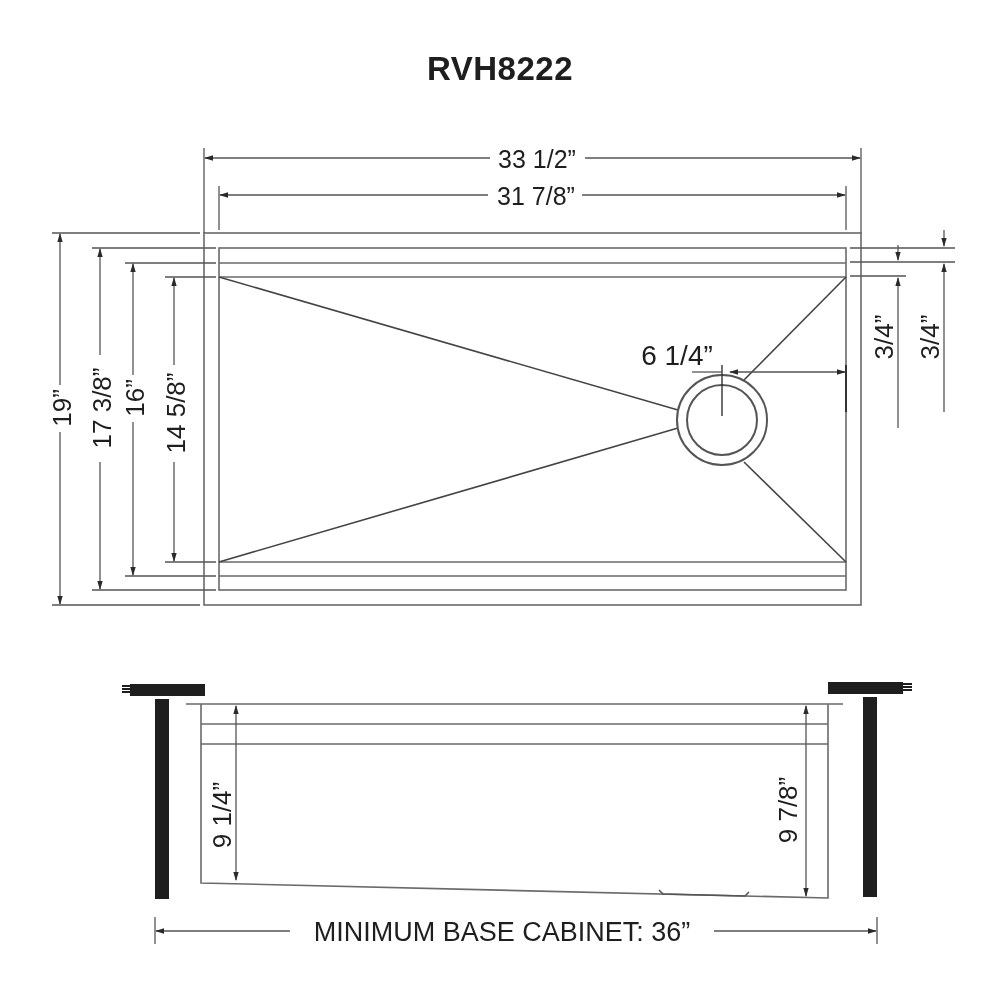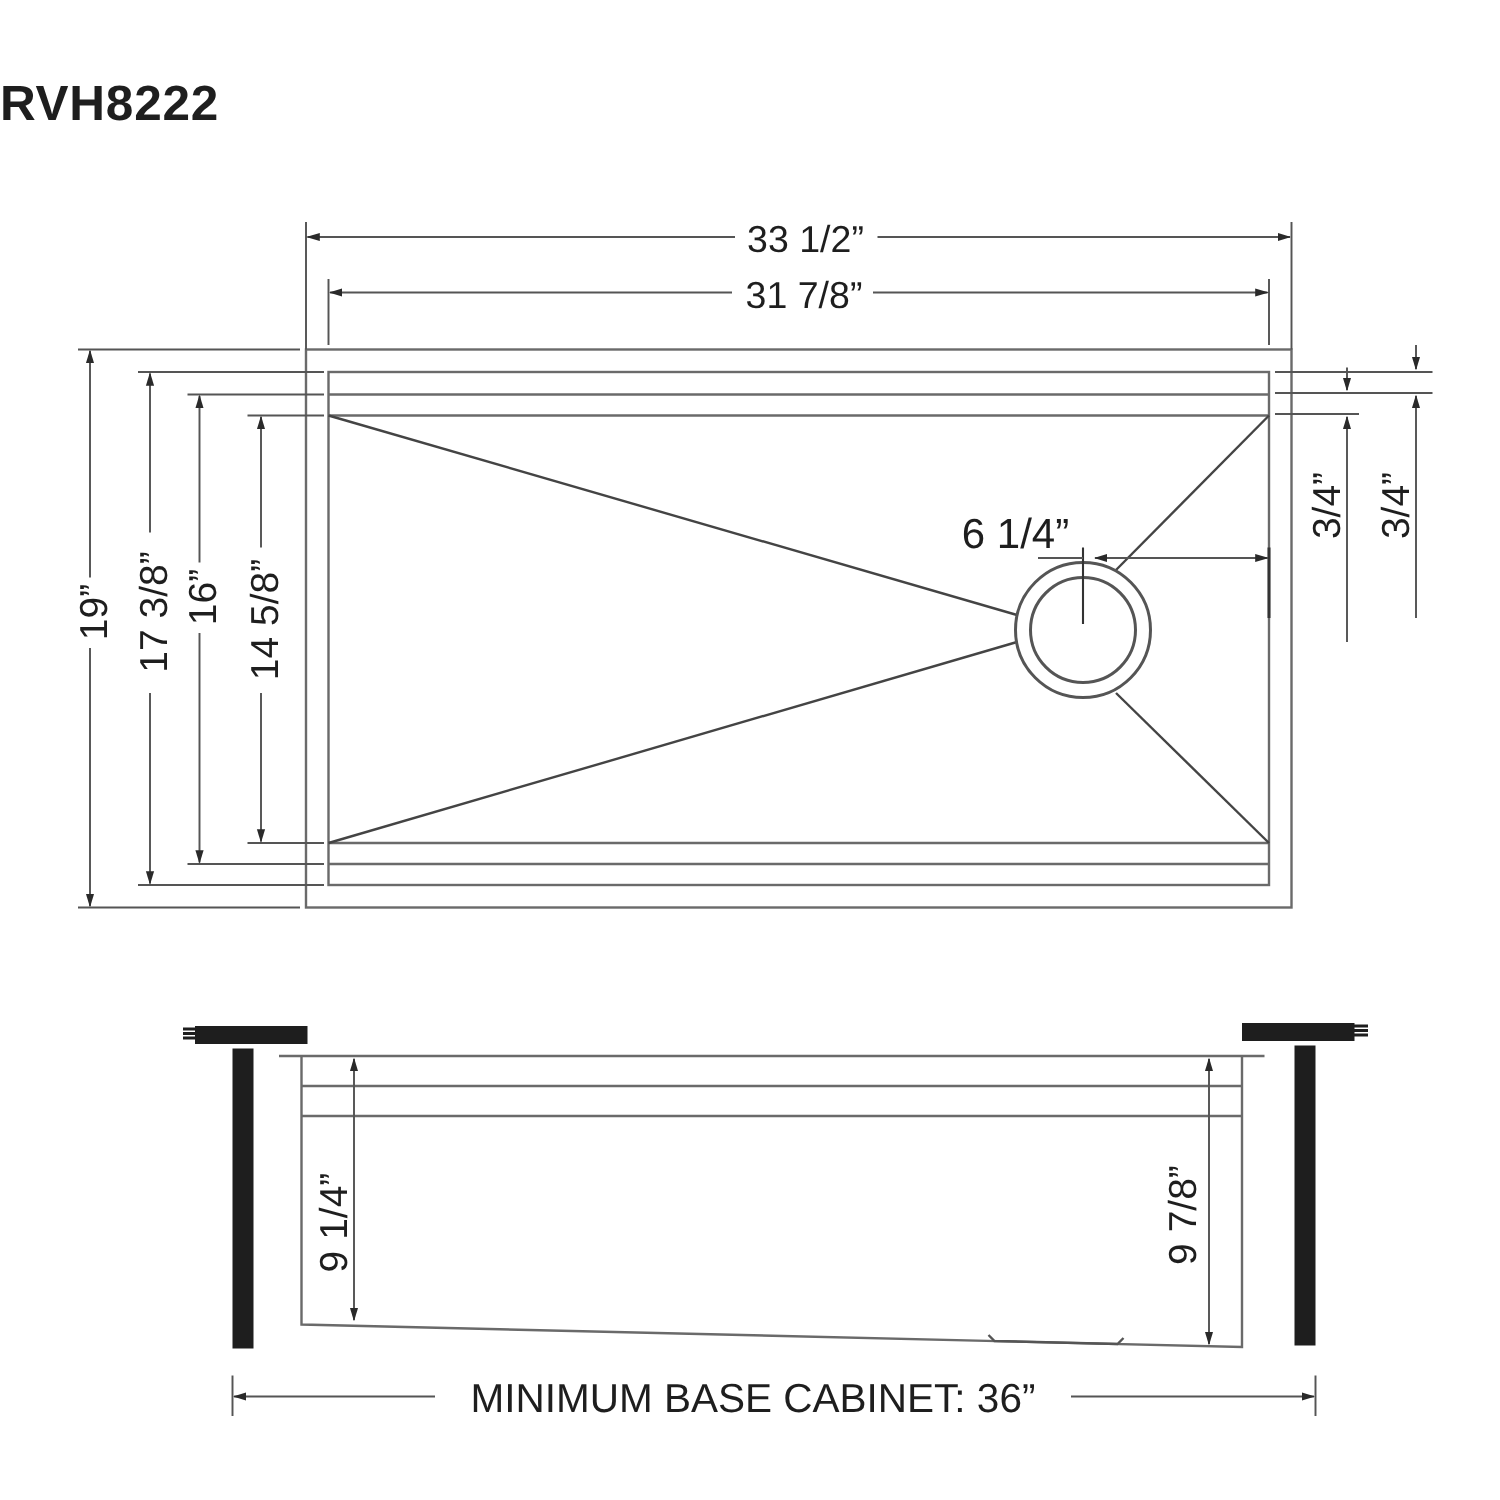--- a/index.html
+++ b/index.html
@@ -1,17 +1,17 @@
 <!DOCTYPE html>
 <html><head>
 <meta charset="utf-8">
 <style>
   html, body { margin:0; padding:0; background:#ffffff; }
   body { width:1000px; height:1000px; position:relative; overflow:hidden; font-family:"Liberation Sans", sans-serif; }
-  .title { position:absolute; left:0; top:50px; width:1000px; text-align:left; font-weight:bold; font-size:33px; color:#1e1e1e; letter-spacing:0.5px; }
+  .title { position:absolute; left:0; top:50px; width:1000px; text-align:center; font-weight:bold; font-size:33px; color:#1e1e1e; letter-spacing:0.5px; }
   svg { position:absolute; left:0; top:0; }
   .dim { font-family:"Liberation Sans", sans-serif; fill:#1e1e1e; }
 </style>
 </head>
 <body>
 
 <div class="title">RVH8222</div>
 
 <svg width="1000" height="1000" viewBox="0 0 1000 1000">
   <defs>

